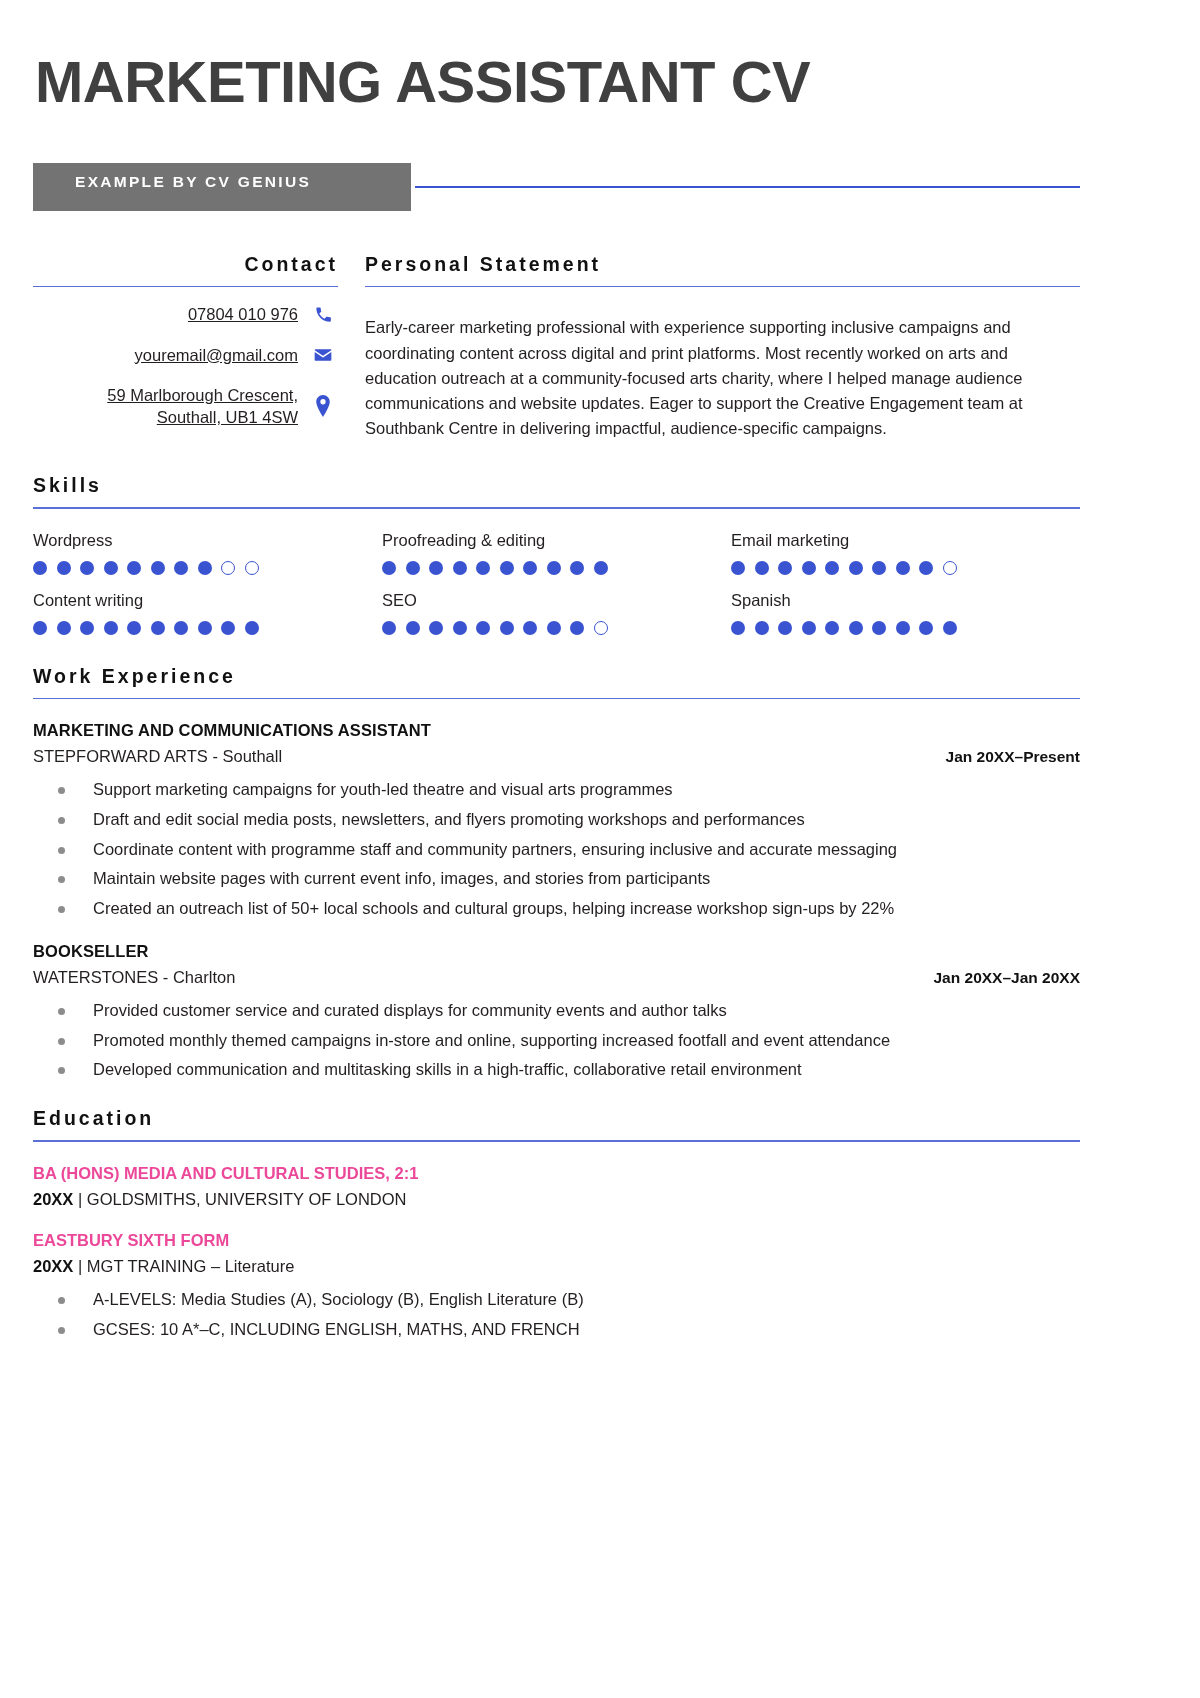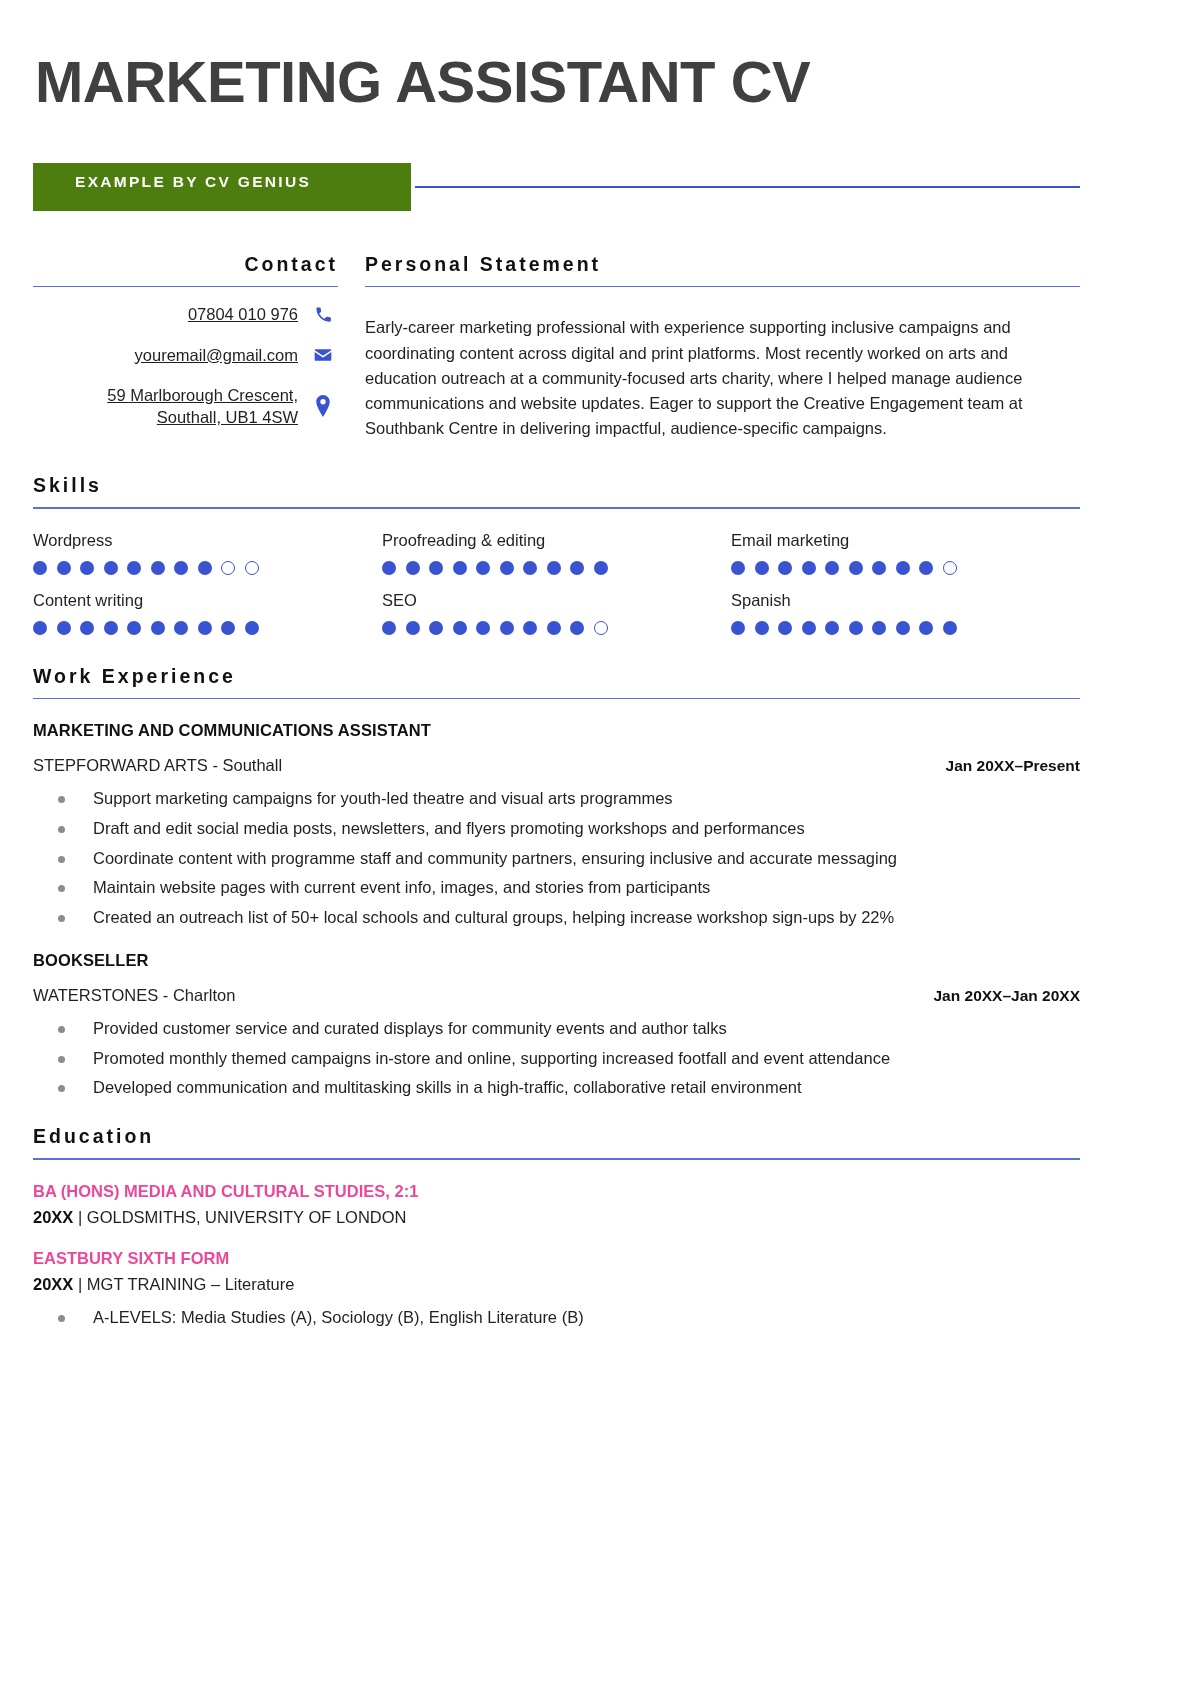--- a/index.html
+++ b/index.html
@@ -23,21 +23,21 @@
     margin: 12px 0 0 2px;
     white-space: nowrap;
   }
   .badge-row {
     display: flex;
     align-items: center;
     margin-top: 50px;
     height: 48px;
   }
   .badge {
-    background: #4d7c0f;
+    background: #737373;
     color: #ffffff;
     font-size: 15.5px;
     font-weight: bold;
     letter-spacing: 2.3px;
     padding: 14px 20px 24px 42px;
     width: 378px;
     height: 48px;
     display: flex;
     align-items: center;
     line-height: 1;
@@ -136,21 +136,21 @@
   .job-left { flex: 1; }
   .job-title {
     font-size: 16.5px;
     font-weight: bold;
     letter-spacing: 0.1px;
     color: #111111;
   }
   .job-org {
     font-size: 16.5px;
     color: #231f20;
-    margin-top: 16px;
+    margin-top: 7px;
   }
   .job-date {
     font-size: 15.5px;
     font-weight: bold;
     color: #111111;
     white-space: nowrap;
     padding-top: 22px;
     text-align: right;
   }
   ul.bullets { list-style: none; margin-top: 13px; }
@@ -387,18 +387,19 @@
     <div id="edu-container">
         <div class="edu-entry">
           <div class="edu-degree">BA (HONS) MEDIA AND CULTURAL STUDIES, 2:1</div>
           <div class="edu-meta"><b>20XX</b><span> | </span><span>GOLDSMITHS, UNIVERSITY OF LONDON</span></div>
         </div>
         <div class="edu-entry">
           <div class="edu-degree">EASTBURY SIXTH FORM</div>
           <div class="edu-meta"><b>20XX</b><span> | </span><span>MGT TRAINING – Literature</span></div>
           <ul class="bullets">
             <li>A-LEVELS:  Media Studies (A), Sociology (B), English Literature (B)</li>
+            <li>GCSES: 10 A*–C, INCLUDING ENGLISH, MATHS, AND FRENCH</li>
           </ul>
         </div>
       </div>
   </div>
 
 </div>
 
 </body></html>

